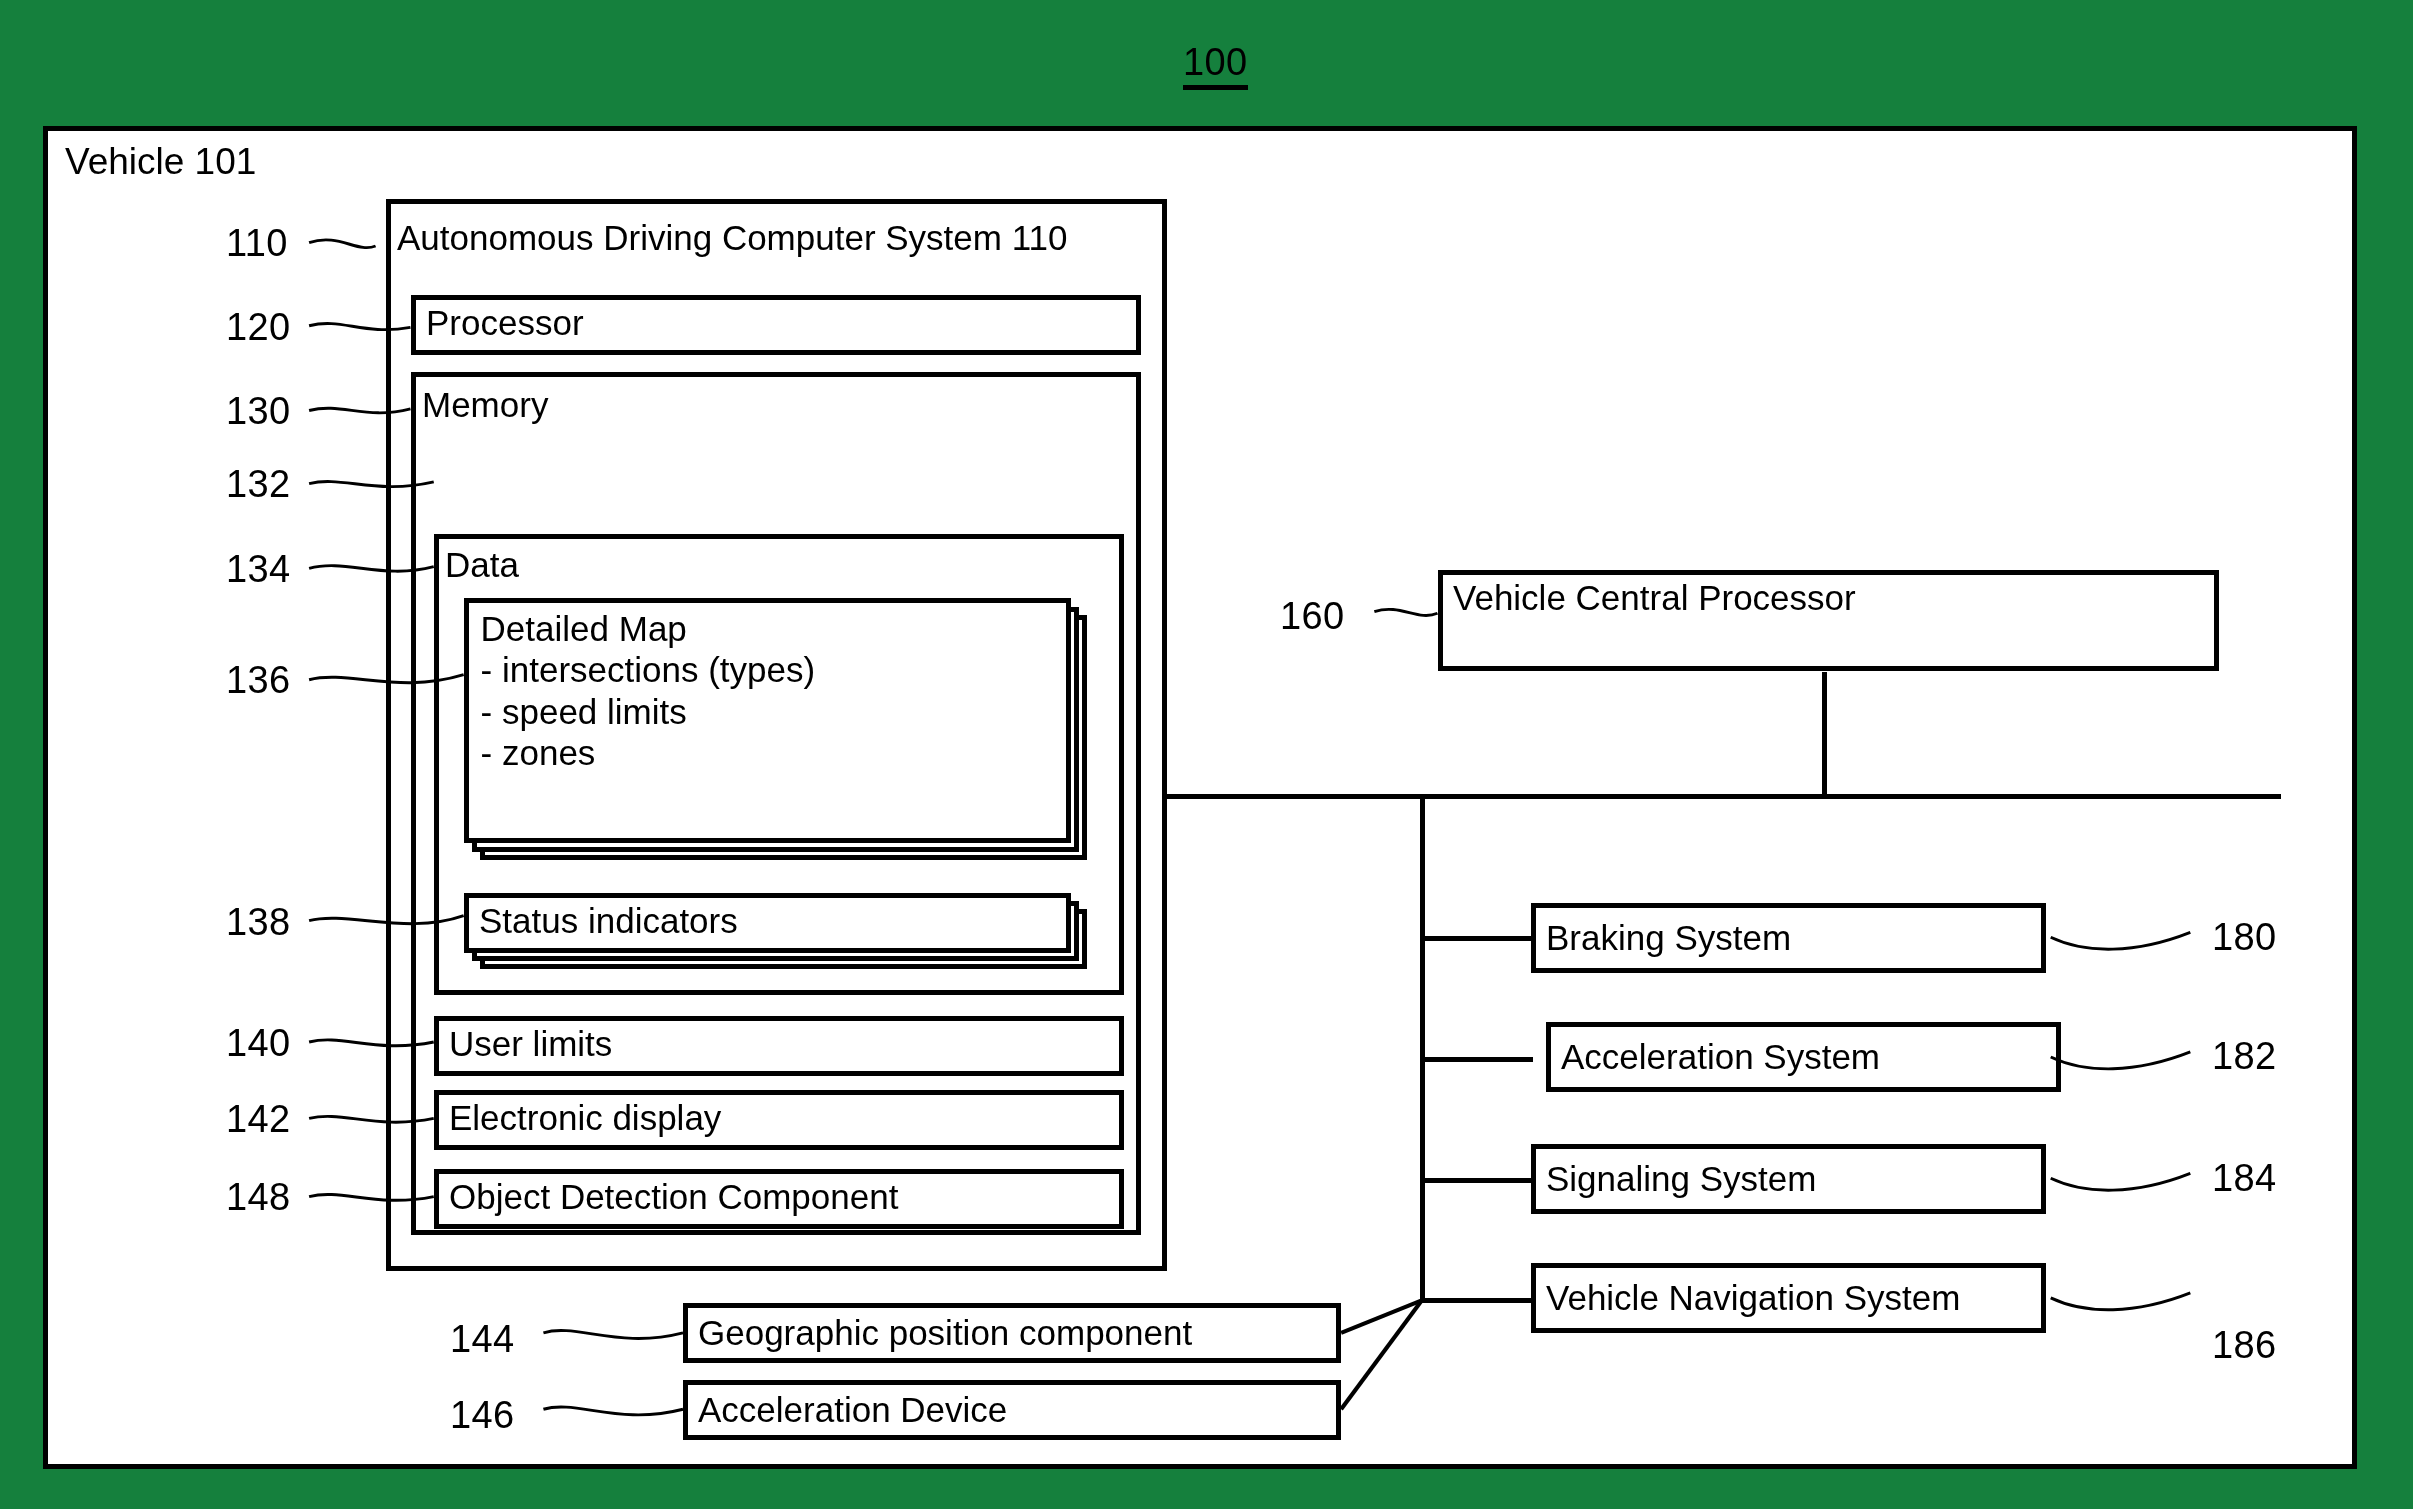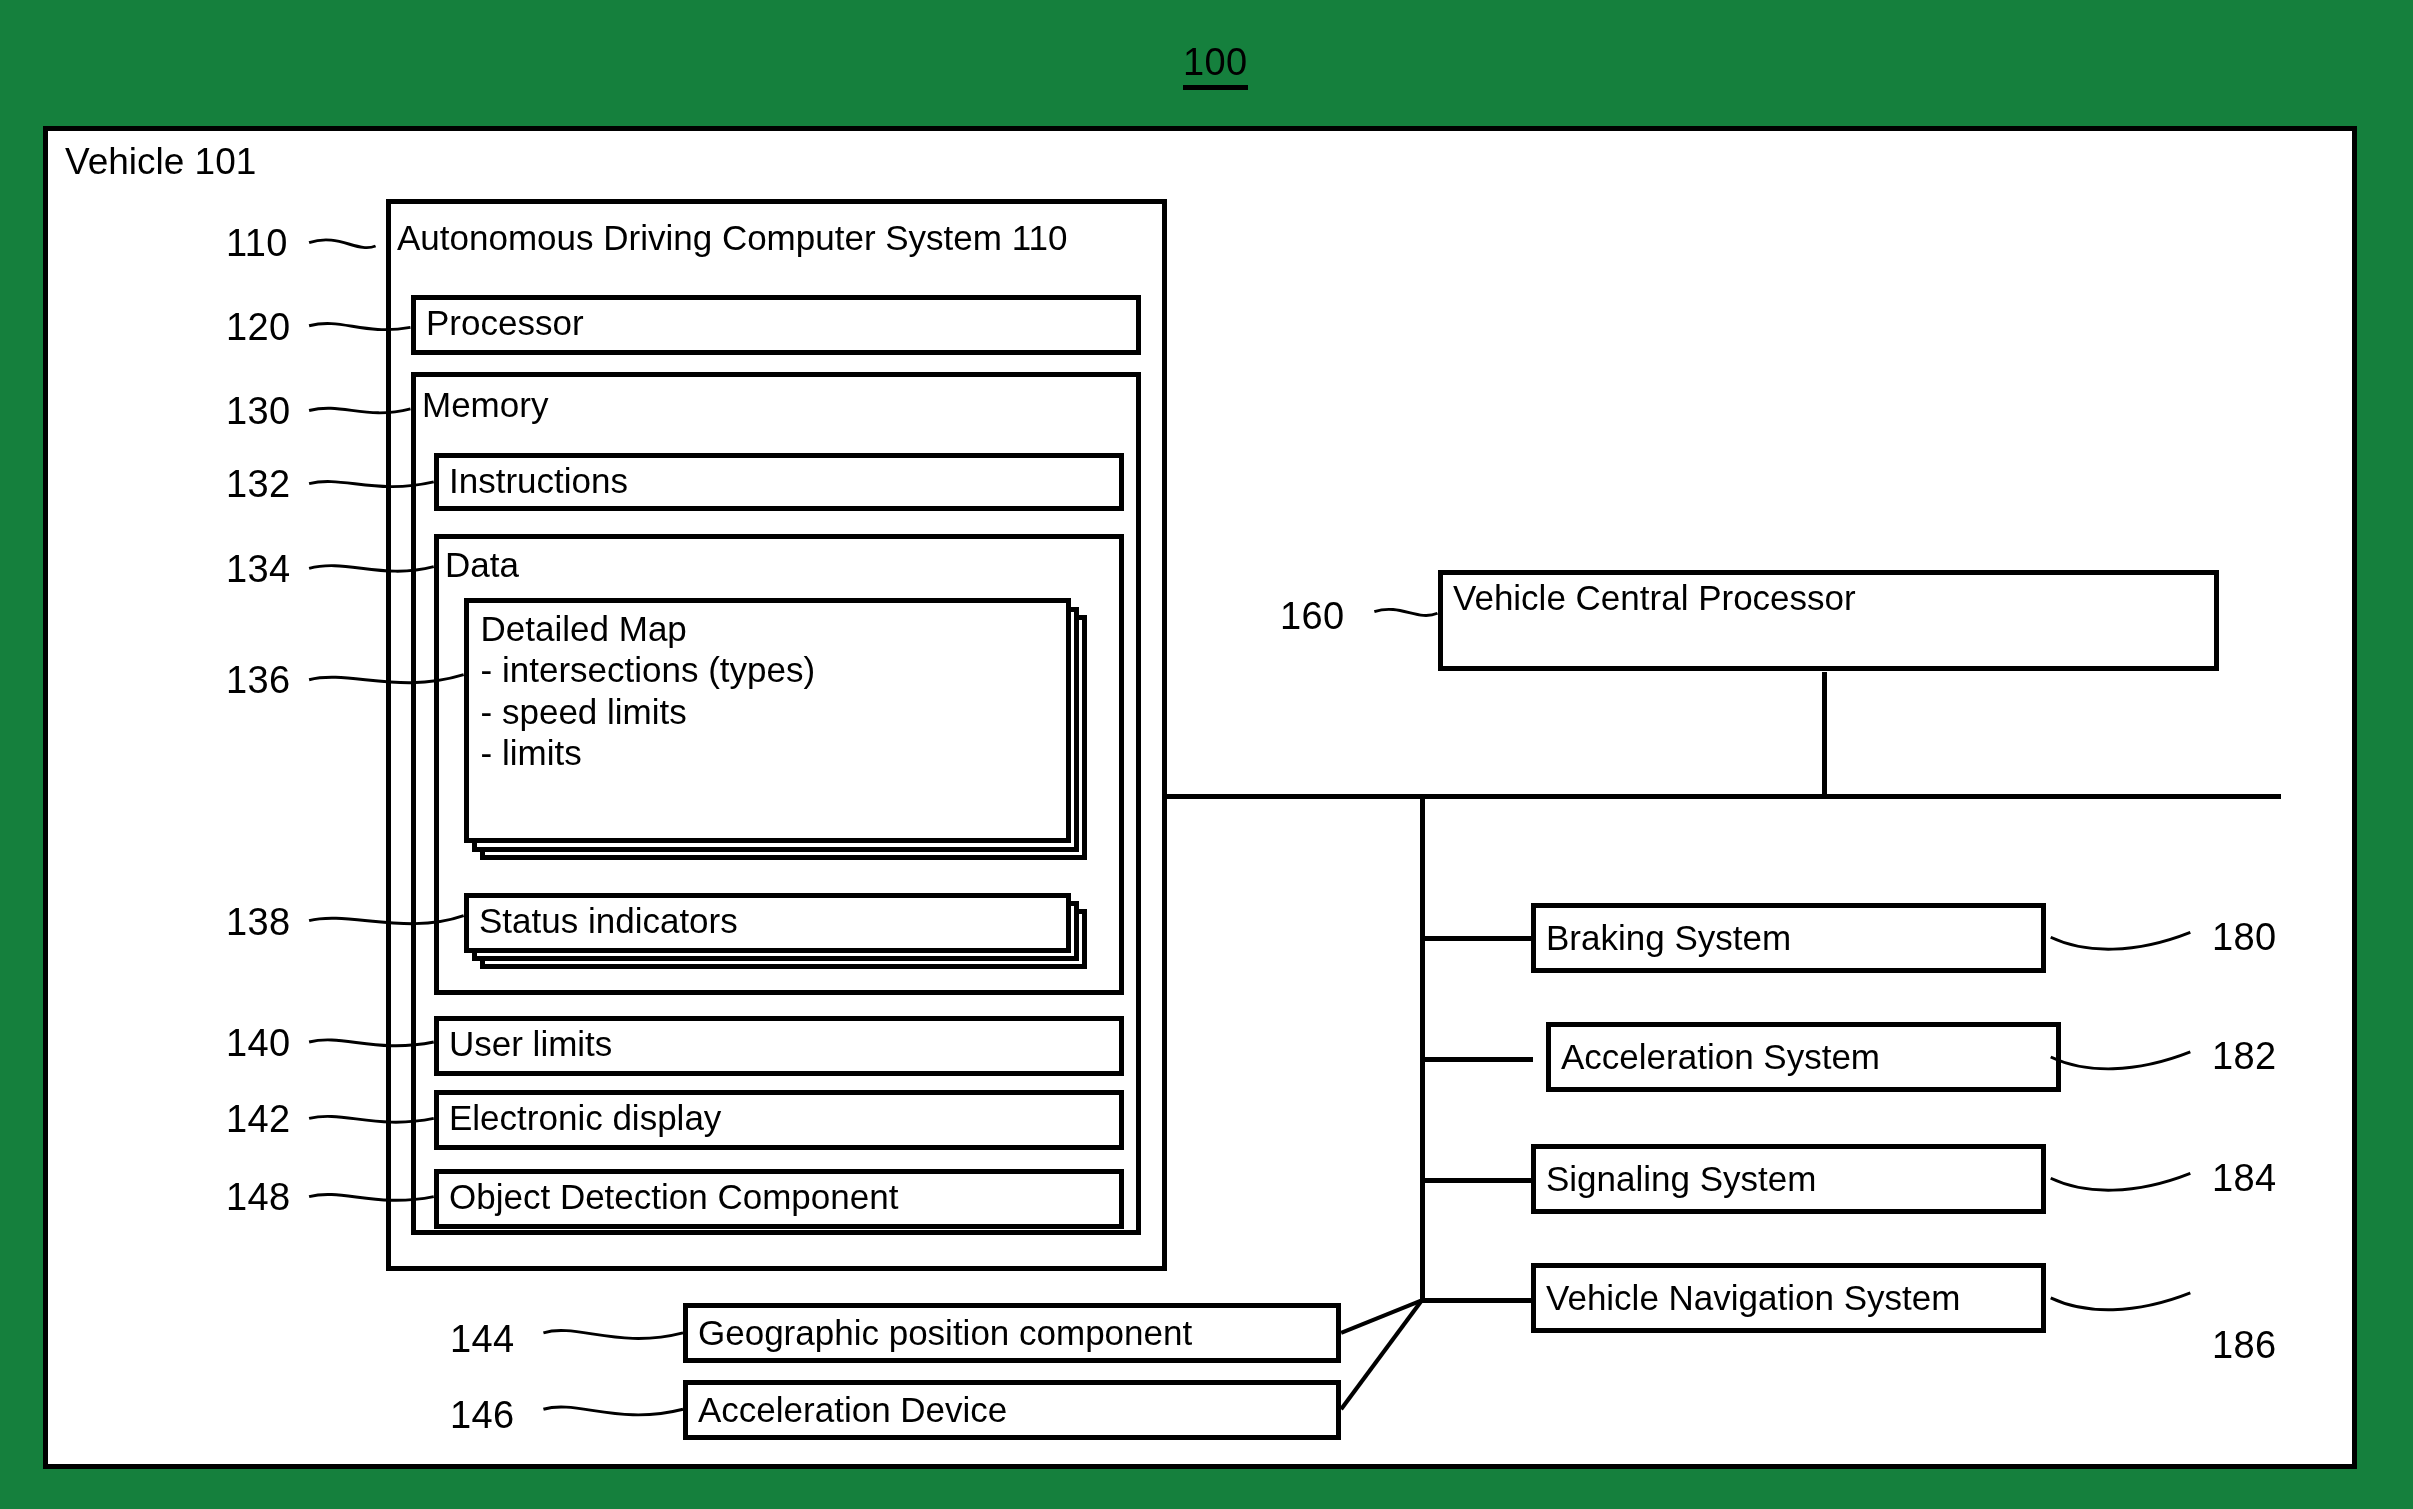--- a/index.html
+++ b/index.html
@@ -123,35 +123,32 @@
   <div class="box" style="left:386px; top:199px; width:781px; height:1072px;"></div>
   <div style="position:absolute; left:397px; top:220px; font-size:35px; line-height:1;">Autonomous Driving Computer System 110</div>
 
   <div class="box" style="left:411px; top:295px; width:730px; height:60px;">
     <div class="boxlabel">Processor</div>
   </div>
 
   <div class="box" style="left:411px; top:372px; width:730px; height:863px;"></div>
   <div style="position:absolute; left:422px; top:387px; font-size:35px; line-height:1;">Memory</div>
 
-  <div class="box" style="left:434px; top:453px; width:690px; height:58px;">
-    <div class="boxlabel">Instructions</div>
-  </div>
 
   <div class="box" style="left:434px; top:534px; width:690px; height:461px;"></div>
   <div style="position:absolute; left:445px; top:547px; font-size:35px; line-height:1;">Data</div>
 
   <div class="stack-shadow" style="left:480px; top:615px; width:607px; height:245px;"></div>
   <div class="stack-shadow" style="left:472px; top:607px; width:607px; height:245px;"></div>
   <div class="listbox" style="left:464px; top:598px; width:607px; height:245px;">
     <div class="title">Detailed Map</div>
     <ul>
       <li>- intersections (types)</li>
       <li>- speed limits</li>
-      <li>- limits</li>
+      <li>- zones</li>
     </ul>
   </div>
 
   <div class="stack-shadow" style="left:480px; top:909px; width:607px; height:60px;"></div>
   <div class="stack-shadow" style="left:472px; top:901px; width:607px; height:60px;"></div>
   <div class="box" style="left:464px; top:893px; width:607px; height:60px;">
     <div class="boxlabel">Status indicators</div>
   </div>
 
   <div class="box" style="left:434px; top:1016px; width:690px; height:60px;">

